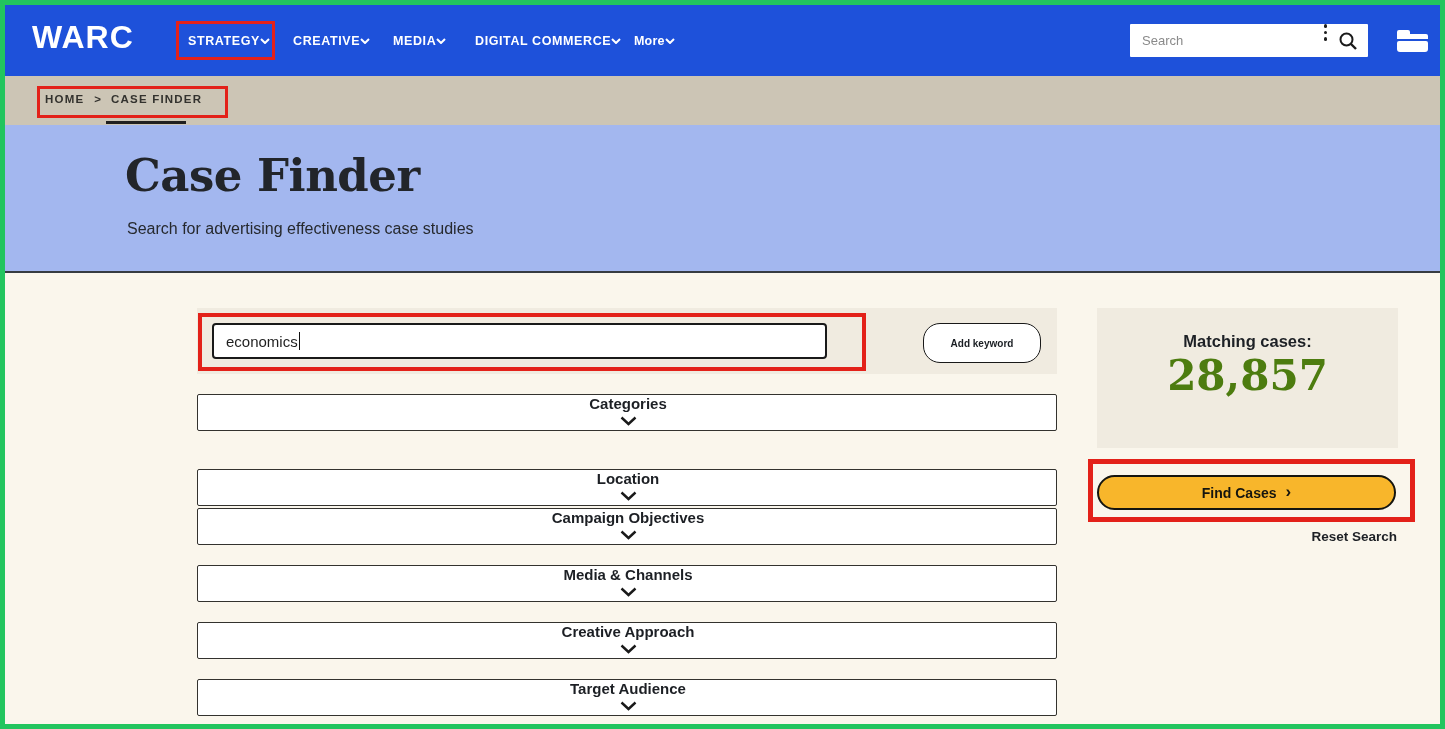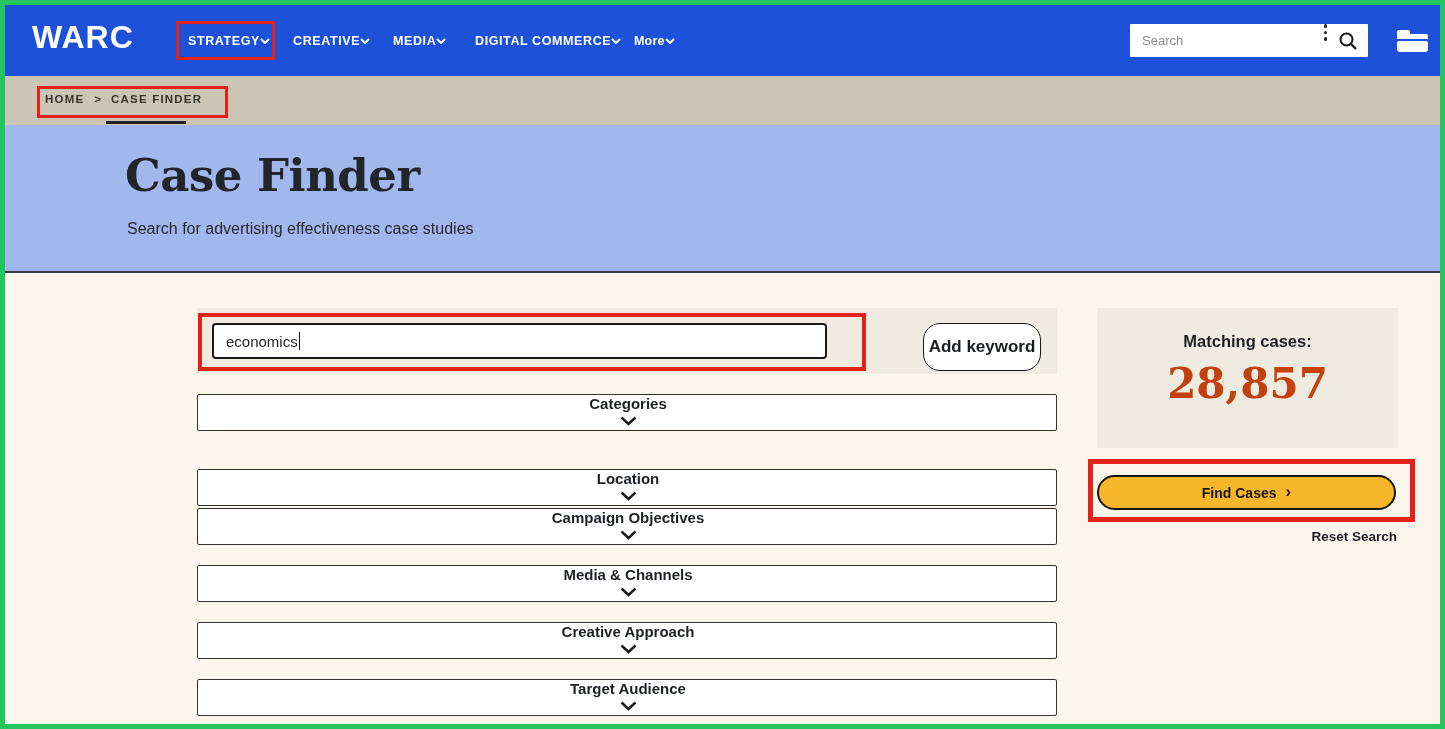--- a/index.html
+++ b/index.html
@@ -103,46 +103,46 @@
     border:4px solid #e32119; pointer-events:none; z-index:3;
   }
   .kw-input {
     position:absolute; left:15px; top:15px; width:615px; height:36px;
     background:#ffffff; border:2px solid #191919; border-radius:4px;
     display:flex; align-items:center; padding-left:12px;
     font-size:15px; color:#1f1f1f; cursor:text;
   }
   .caret { display:inline-block; width:1.5px; height:18px; background:#111; margin-left:1px; }
   .add-kw-btn {
-    position:absolute; left:726px; top:15px; width:118px; height:48px;
+    position:absolute; left:726px; top:15px; width:118px; height:40px;
     background:#ffffff; border:1.5px solid #191919; border-radius:17px;
     font-family:"Liberation Sans", sans-serif;
-    font-size:17px; font-weight:700; color:#191d22; cursor:pointer;
+    font-size:10px; font-weight:700; color:#191d22; cursor:pointer;
   }
 
   
   .accordion {
     position:absolute; left:192px; width:860px; height:37px;
     background:#ffffff; border:1.5px solid #33322e; border-radius:2px;
     display:flex; align-items:center; justify-content:space-between;
     padding:0 17px 0 19px; cursor:pointer;flex-direction:column;
   }
   .accordion .lbl { font-size:15px; font-weight:700; color:#1c1f24; }
   .acc-0 { top:389px; } .acc-1 { top:464px;align-items:center; } .acc-2 { top:503px; }
   .acc-3 { top:560px; } .acc-4 { top:617px; } .acc-5 { top:674px; }
 
   
   .match-panel {
     position:absolute; left:1092px; top:303px; width:301px; height:140px;
     background:#f0ebe0; text-align:center;
   }
   .match-label { margin-top:24px; font-size:16.5px; font-weight:700; color:#1d2025; }
   .match-count {
-    margin-top:8px; font-family:"DejaVu Serif", serif; font-weight:700;
-    font-size:42px; color:#c2410c;
+    font-family:"DejaVu Serif", serif; font-weight:700;
+    font-size:42px; color:#4d7c0f;
   }
   .annotation-find {
     position:absolute; left:1083px; top:454px; width:327px; height:63px;
     border:5px solid #e32119; pointer-events:none;
   }
   .find-btn {
     position:absolute; left:1092px; top:470px; width:299px; height:35px;
     background:#f8b62b; border:2px solid #15150f; border-radius:18px;
     display:flex; align-items:center; justify-content:center; gap:9px;
     font-family:"Liberation Sans", sans-serif;

